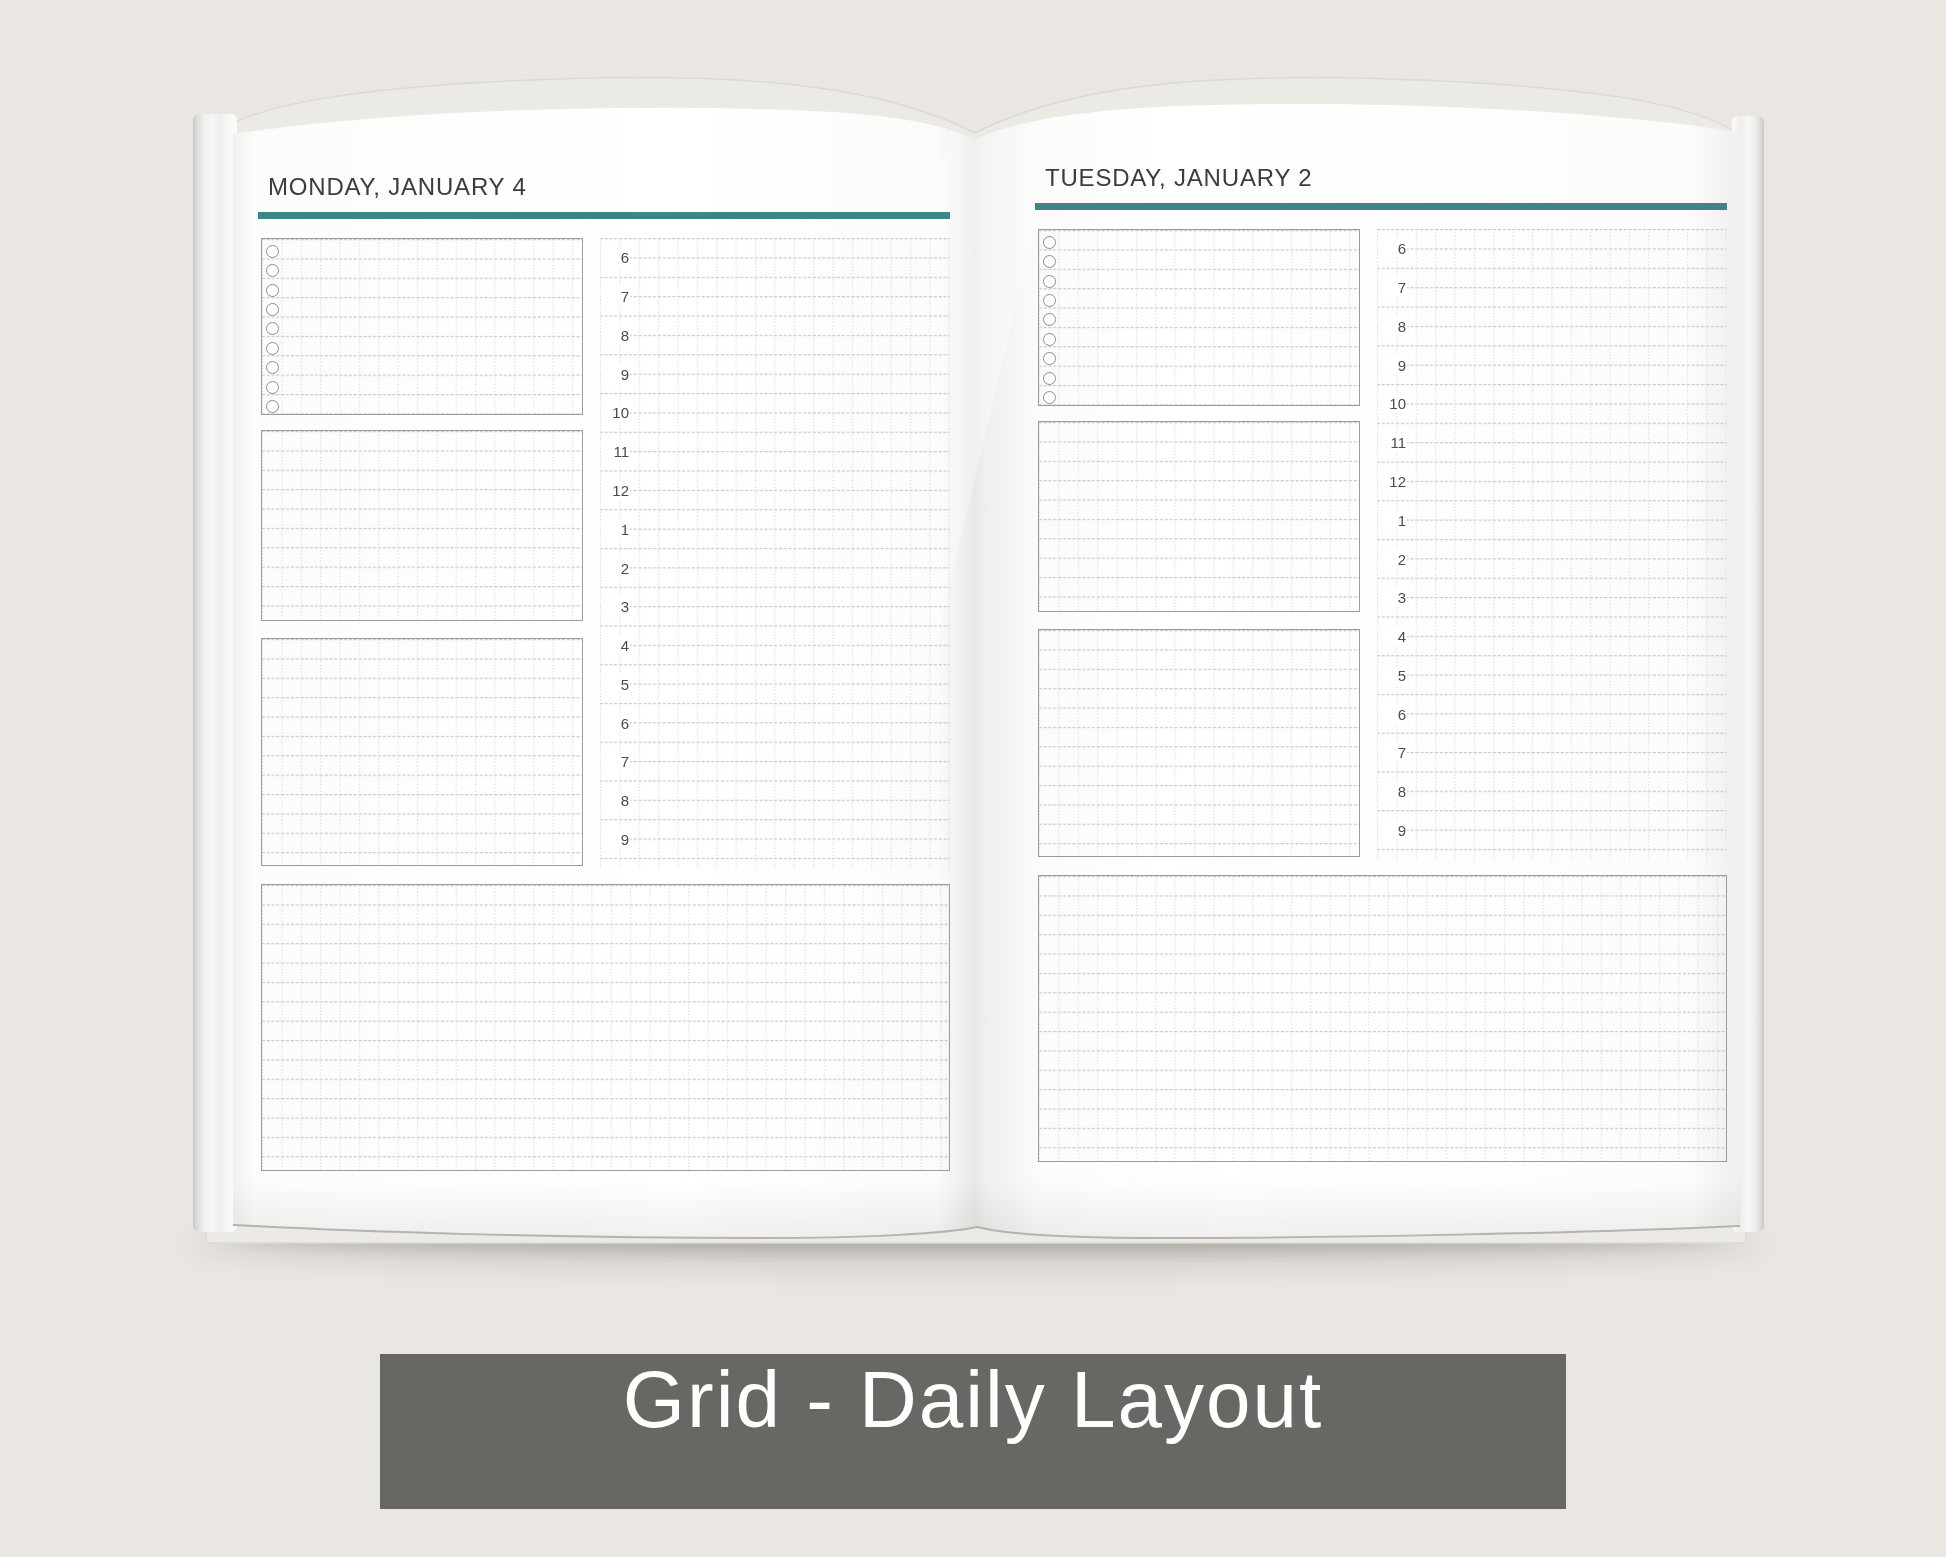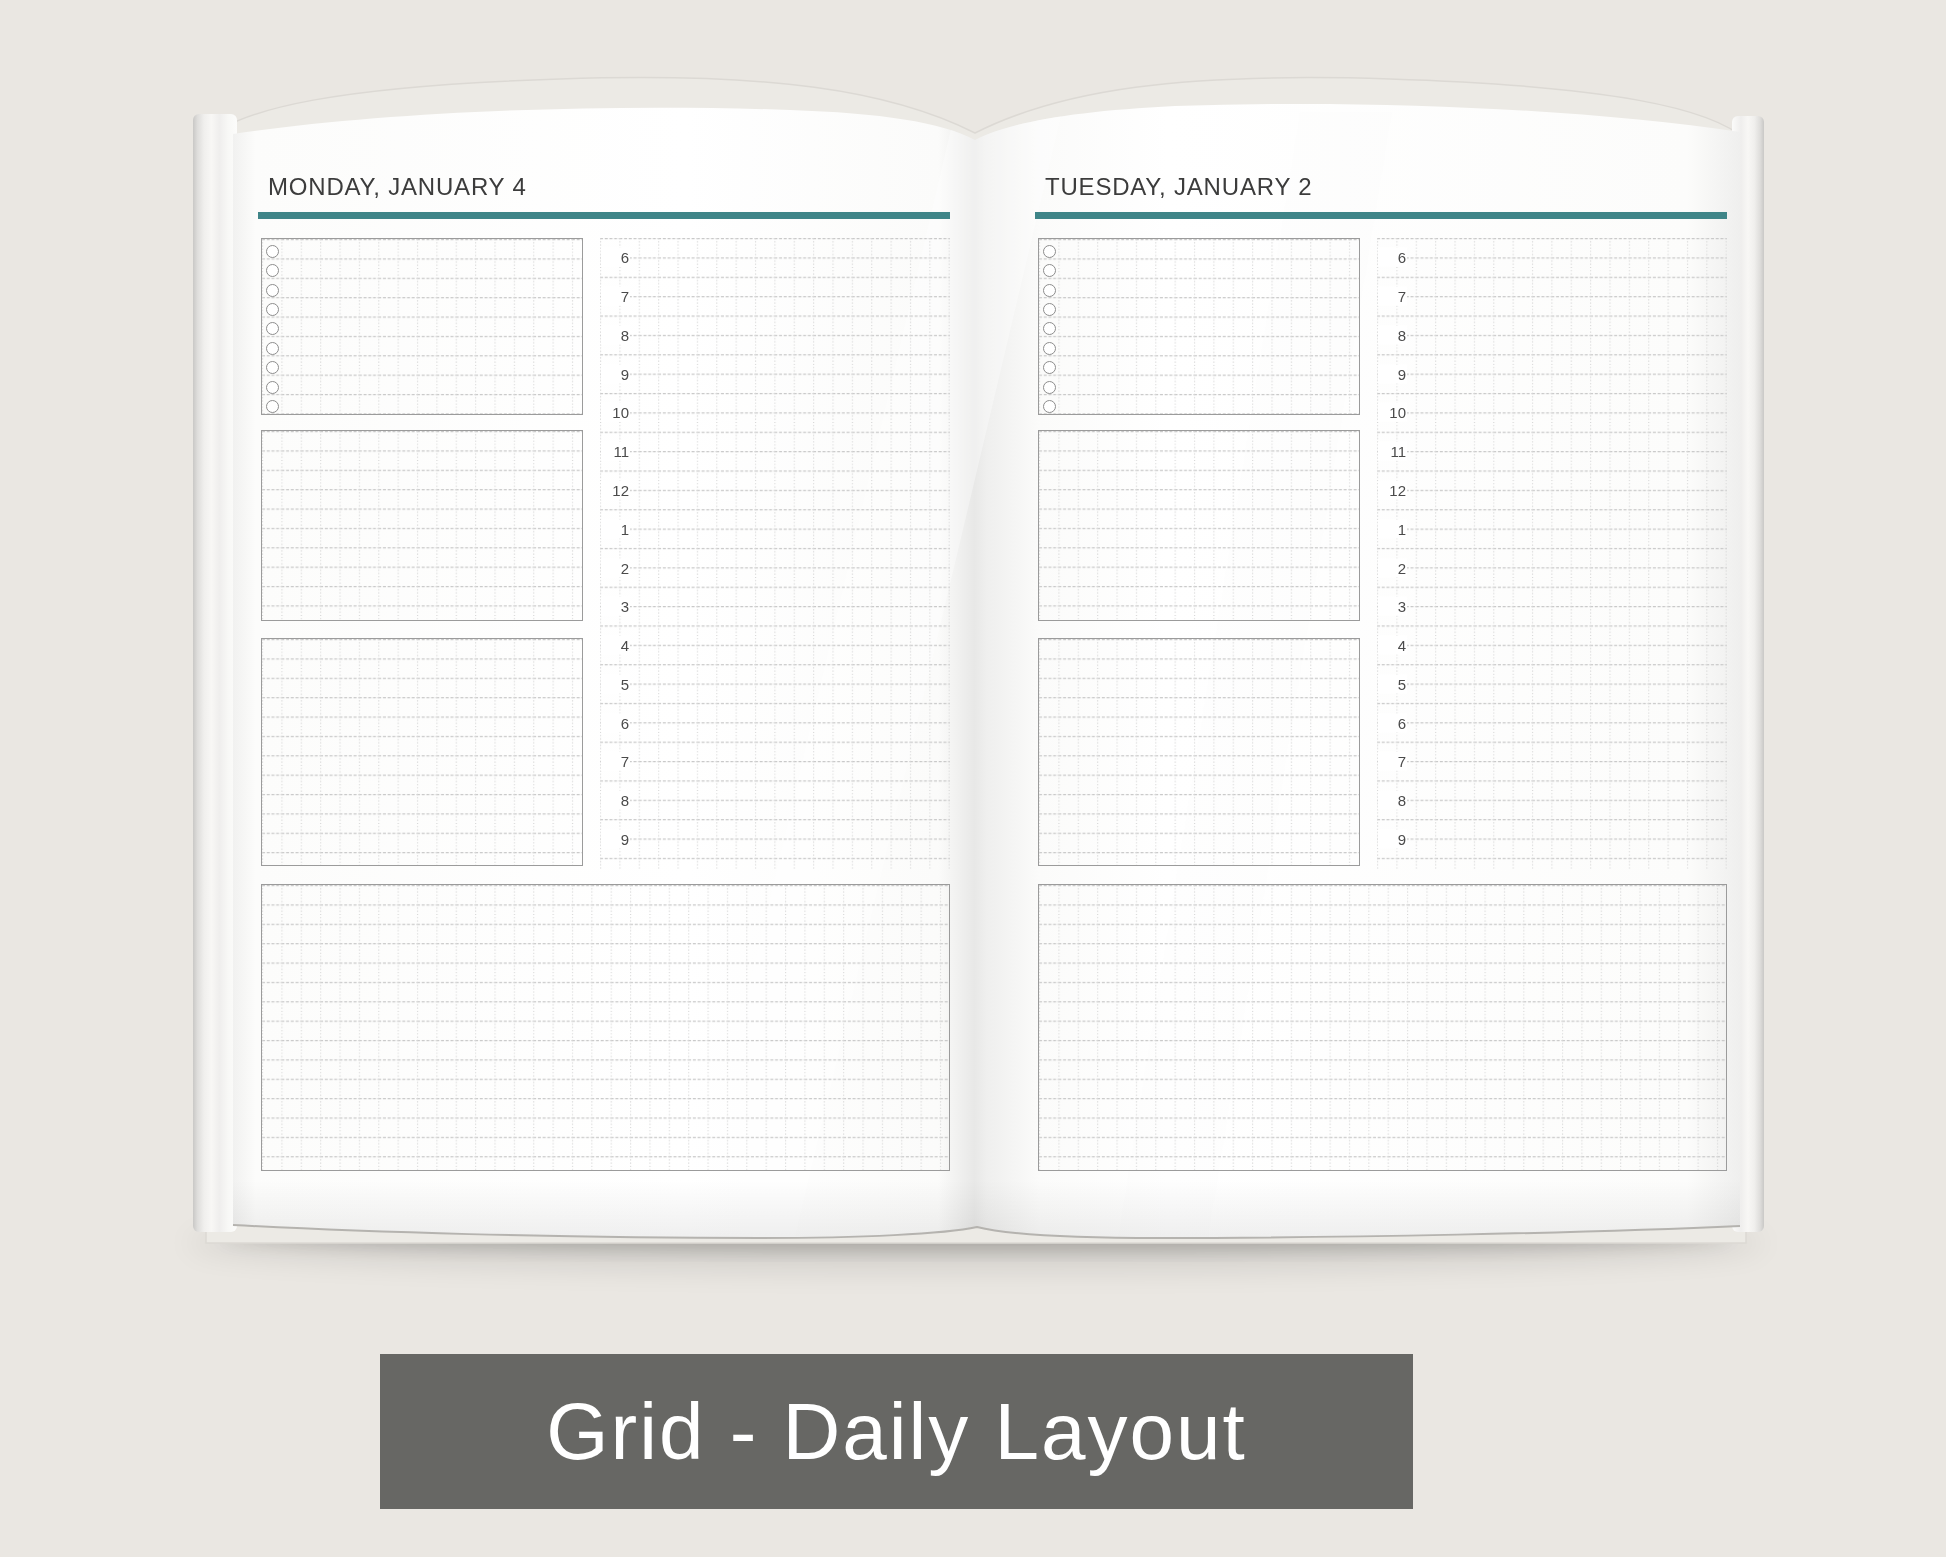--- a/index.html
+++ b/index.html
@@ -3,21 +3,21 @@
 <meta charset="utf-8">
 <title>Planner Mockup</title>
 <style>
   html,body{margin:0;padding:0;}
   body{font-family:"Liberation Sans","DejaVu Sans",sans-serif;}
   #stage{position:relative;width:1946px;height:1557px;background:#EAE7E2;overflow:hidden;}
   #bookArt{position:absolute;left:0;top:0;width:1946px;height:1557px;display:block;}
 
   .page-copy{position:absolute;width:689px;height:1010px;}
   #leftPageContent{left:261px;top:165px;}
-  #rightPageContent{left:1038px;top:165px;}
+  #rightPageContent{left:1038px;top:156px;}
 
   .day-header{position:absolute;top:8px;left:7px;font-size:24px;font-weight:400;
               color:#3C3C3C;letter-spacing:0.8px;white-space:nowrap;}
   .rule{position:absolute;top:47px;left:-3px;width:692px;height:7px;background:#3F8588;}
 
   .gbox{position:absolute;box-sizing:border-box;border:1.5px solid #9B9B9B;background:transparent;}
   .box1{top:73px;left:0;width:322px;height:177px;}
   .box2{top:265px;left:0;width:322px;height:191px;}
   .box3{top:473px;left:0;width:322px;height:228px;}
   .bottombox{top:719px;left:0;width:689px;height:287px;}
@@ -26,22 +26,22 @@
   .gridsvg{position:absolute;left:0;top:0;width:100%;height:100%;display:block;}
 
   .circles{position:absolute;left:3px;top:3px;width:17px;height:168px;}
   .circ{position:absolute;left:1px;width:13px;height:13px;box-sizing:border-box;
         border:1.4px solid #8D8D8D;border-radius:50%;background:rgba(255,255,255,0.92);}
 
   .hours{position:absolute;left:0;top:0;width:100%;height:100%;}
   .hour-label{position:absolute;left:1px;width:27px;text-align:right;transform:translateY(-50%);
               font-size:15px;line-height:1;color:#4B4B4B;background:#FFFFFF;padding:2px 1px;}
 
-  .banner{position:absolute;left:380px;top:1354px;width:1033px;height:155px;background:#676764;
-          display:flex;align-items:center;justify-content:center;}
+  .banner{position:absolute;left:380px;top:1354px;width:1186px;height:155px;background:#676764;
+          display:flex;justify-content:center;}
   .banner-text{color:#FFFFFF;font-size:80px;letter-spacing:2px;font-weight:400;white-space:nowrap;}
 </style>
 </head>
 <body>
 
 <div id="stage">
 
   <svg id="bookArt" viewBox="0 0 1946 1557">
     <defs>
       <filter id="blurS" x="-40%" y="-40%" width="180%" height="180%">

